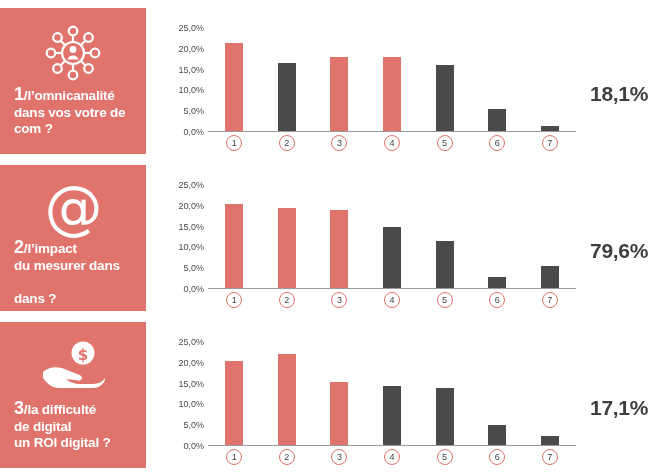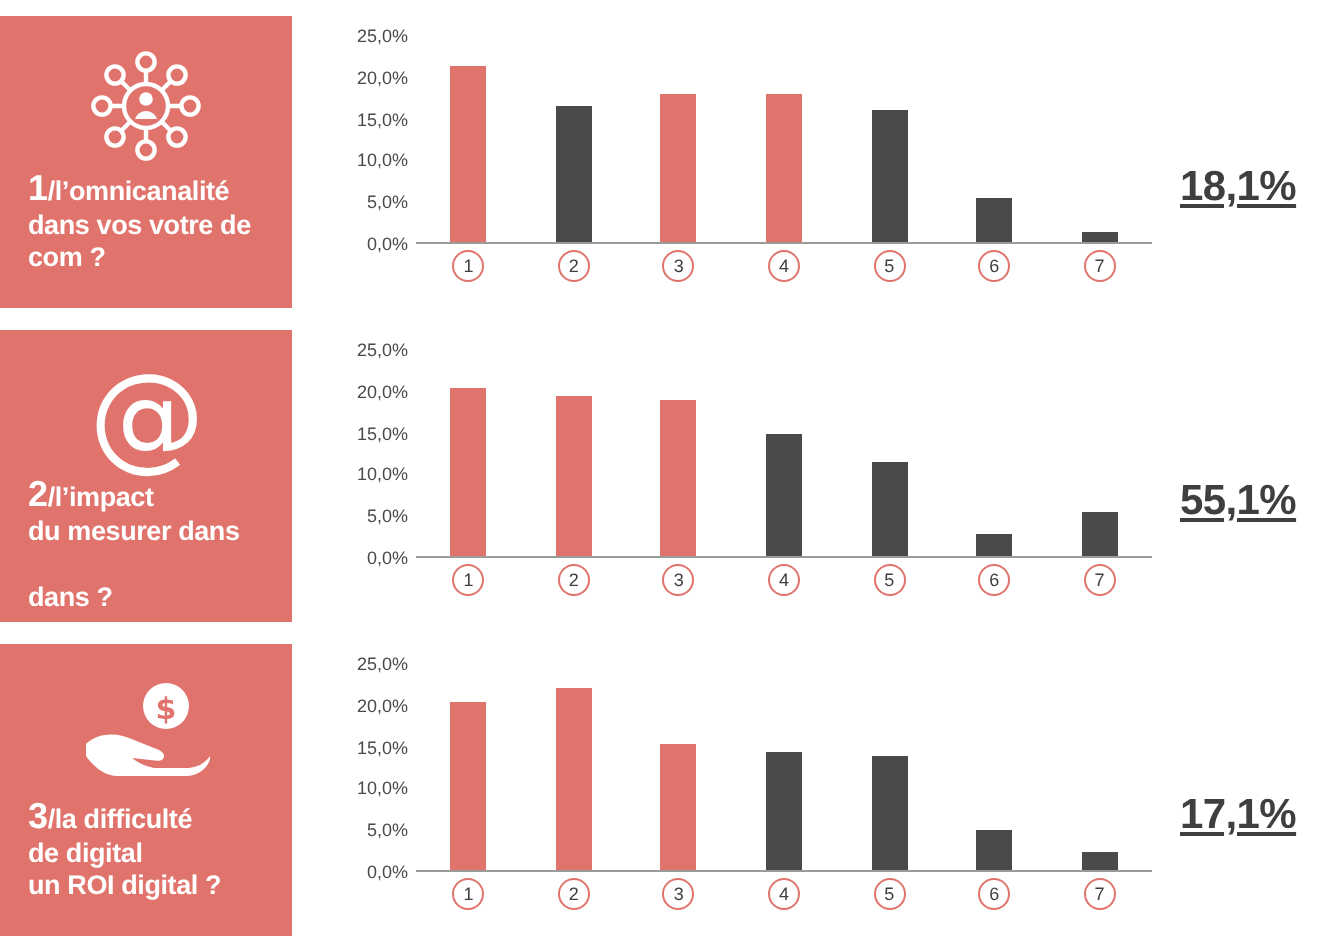--- a/index.html
+++ b/index.html
@@ -76,21 +76,21 @@
 
   
   .chart-wrap {
     position: relative;
     flex: 1 1 auto;
     height: 146px;
   }
   .chart {
     position: absolute;
     left: 12px;
-    top: 4px;
+    top: 14px;
     width: 420px;
     height: 140px;
   }
   .y-axis {
     position: absolute;
     left: 0;
     top: 6px;
     width: 46px;
     height: 104px;
   }
@@ -162,21 +162,20 @@
   }
   .avg-value {
     position: absolute;
     left: 444px;
     top: 74px;
     font-size: 21px;
     font-weight: bold;
     color: #3f3f3f;
     letter-spacing: -0.3px;
     white-space: nowrap;
-    text-decoration: underline;
   }
 </style>
 </head>
 <body>
 
 <div class="infographic">
 
   <div class="row row-1">
     <div class="card">
       <div class="card-icon">
@@ -339,21 +338,21 @@
               <div class="cat-circle">5</div>
             </div>
             <div class="cat-slot">
               <div class="cat-circle">6</div>
             </div>
             <div class="cat-slot">
               <div class="cat-circle">7</div>
             </div>
           </div>
       </div>
-      <div class="avg-value">55,1%</div>
+      <div class="avg-value">79,6%</div>
     </div>
   </div>
 
   <div class="row row-3">
     <div class="card">
       <div class="card-icon">
         <svg width="72" height="54" viewBox="0 0 72 54" fill="#ffffff">
           <circle cx="46" cy="13" r="11.5" fill="#ffffff"></circle>
           <text x="46" y="19.5" text-anchor="middle" font-family="DejaVu Sans, sans-serif" font-size="15" font-weight="bold" fill="#e0736b">$</text>
           <path d="M6 32 C12 26 22 26 30 30 L40 34 C44 35.5 45 36.5 45 38 C45 39.6 43.6 40.6 41.5 40.4 L29 39 C31.5 41 35 43 40 44 L56 44 C62 44 66 41 68 38 C68.5 41.6 64 48 56 48 L22 48 C14 48 9 42 6 38 Z"></path>

